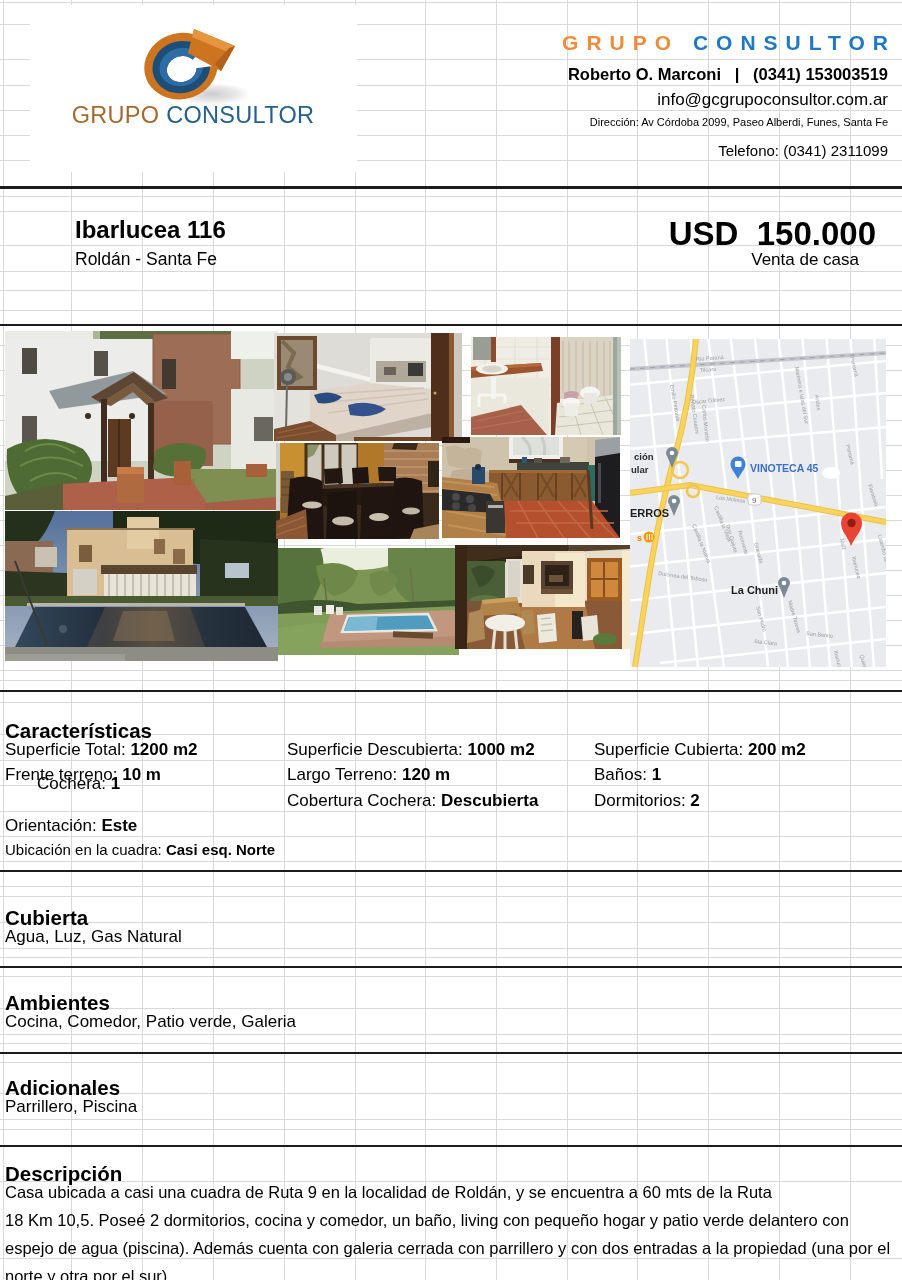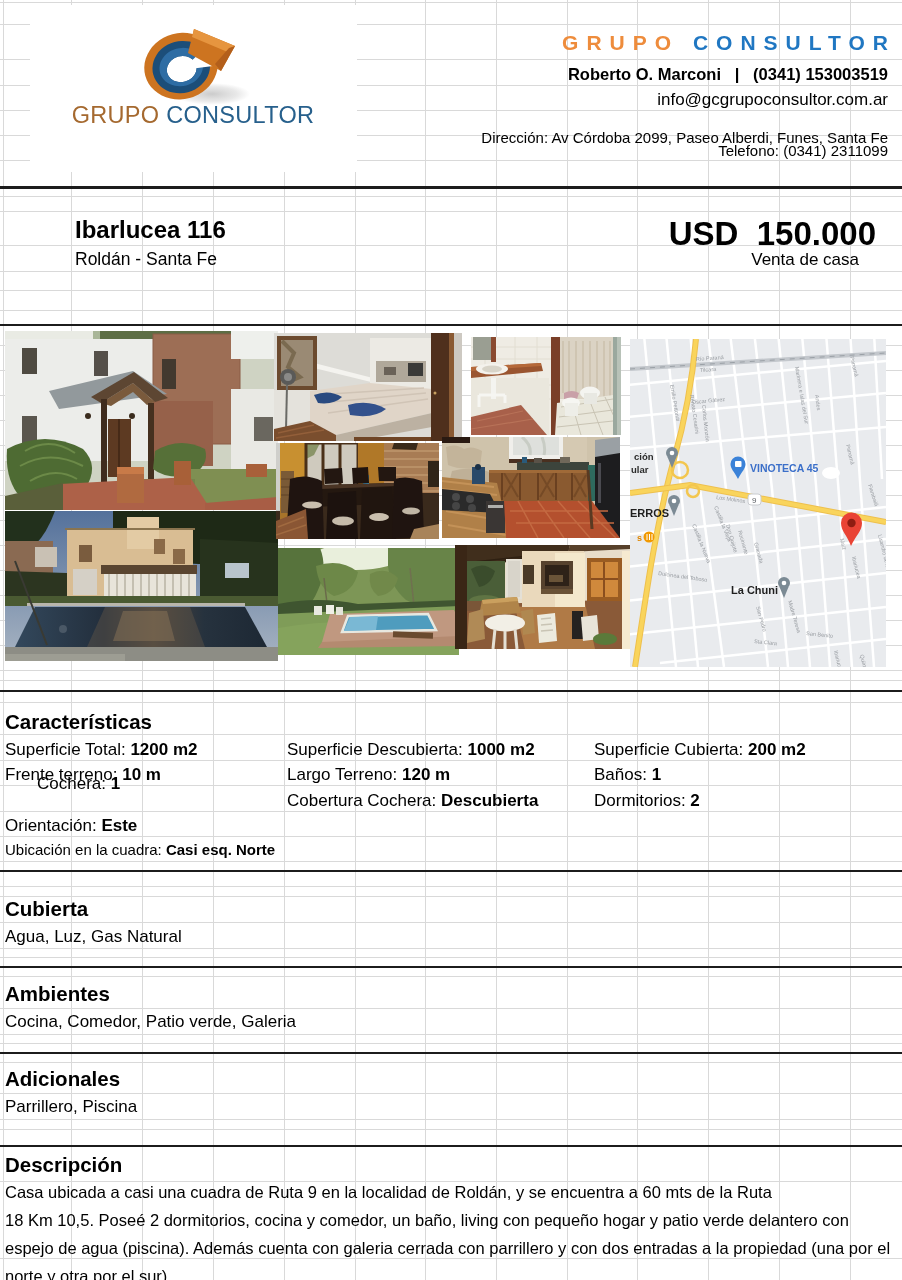--- a/index.html
+++ b/index.html
@@ -2,21 +2,21 @@
 <html><head>
 <meta charset="utf-8">
 <style>
   html,body{margin:0;padding:0;}
   body{width:902px;height:1280px;position:relative;background:#fff;
        font-family:"Liberation Sans",sans-serif;color:#000;overflow:hidden;}
   .abs{position:absolute;}
   .gl{position:absolute;background:#d9d9d9;}
   .blk{position:absolute;background:#1c1c1c;height:2px;left:0;width:902px;}
   .b{font-weight:bold;}
-  .hd{font-weight:bold;font-size:20.5px;left:5px;}
+  .hd{font-weight:bold;font-size:20.5px;left:5px;margin-top:9px;}
   .row{font-size:17px;left:5px;}
   .rr{text-align:right;right:14px;white-space:nowrap;}
 </style>
 </head>
 <body>
 
 <div id="grid">
 <div class="gl" style="left:2.5px;top:0;width:1px;height:1280px"></div>
 <div class="gl" style="left:70.5px;top:0;width:1px;height:1280px"></div>
 <div class="gl" style="left:141.5px;top:0;width:1px;height:1280px"></div>
@@ -110,21 +110,21 @@
 </div>
 
 <div class="abs rr b" style="top:31px;right:6px;font-size:21px;letter-spacing:8px;">
   <span style="color:#ee8c3c;">GRUPO</span> <span style="color:#2077c2;">CONSULTOR</span>
 </div>
 
 <div class="abs rr b" style="top:65px;font-size:16.5px;">Roberto O. Marconi&nbsp;&nbsp; |&nbsp;&nbsp; (0341) 153003519</div>
 
 <div class="abs rr" style="top:90px;font-size:17px;">info@gcgrupoconsultor.com.ar</div>
 
-<div class="abs rr" style="top:129px;font-size:15px;">Dirección: Av Córdoba 2099, Paseo Alberdi, Funes, Santa Fe</div>
+<div class="abs rr" style="top:116px;font-size:11px;">Dirección: Av Córdoba 2099, Paseo Alberdi, Funes, Santa Fe</div>
 
 <div class="abs rr" style="top:142px;font-size:15px;">Telefono: (0341) 2311099</div>
 
 <div class="blk" style="top:186px;height:2.5px;"></div>
 
 <div class="abs b" style="left:75px;top:216px;font-size:24px;">Ibarlucea 116</div>
 
 <div class="abs" style="left:75px;top:249px;font-size:17.5px;">Roldán - Santa Fe</div>
 
 <div class="abs b" style="right:26px;top:215px;font-size:33px;white-space:nowrap;">USD&nbsp; 150.000</div>

